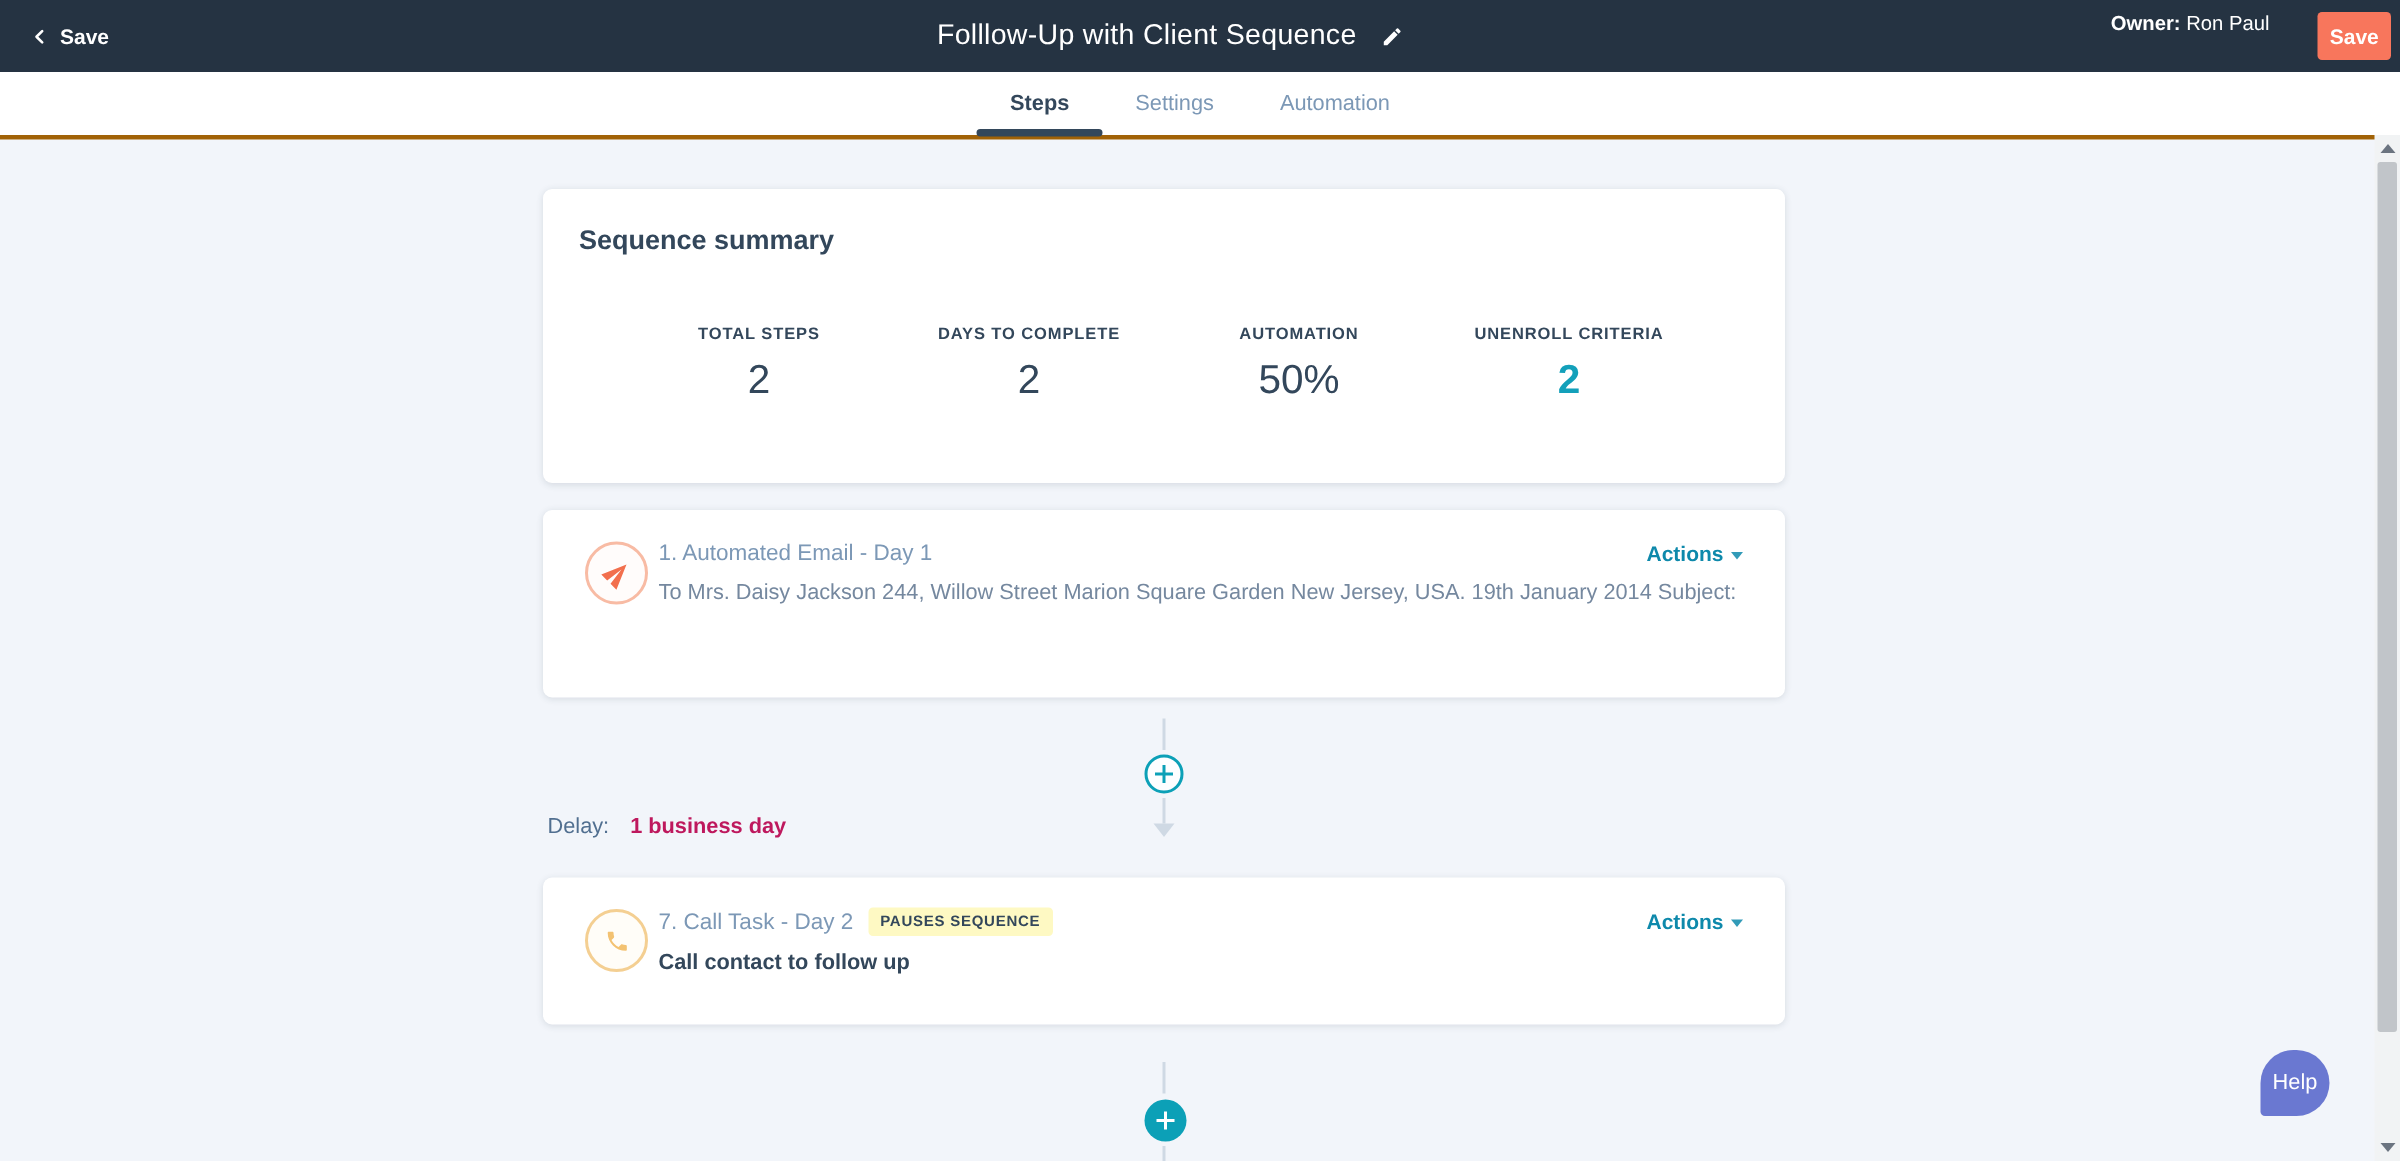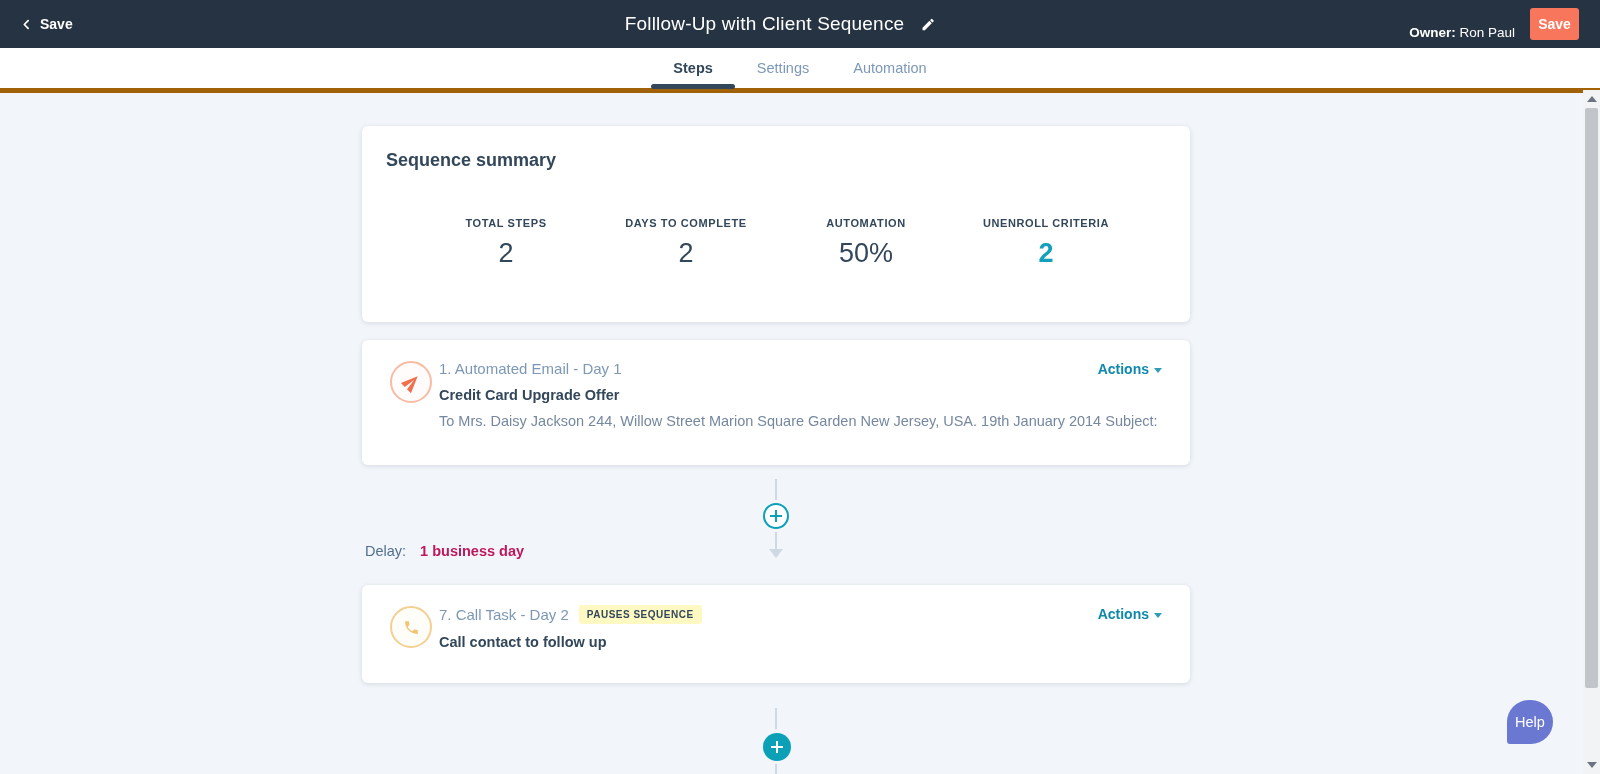--- a/index.html
+++ b/index.html
@@ -7,28 +7,28 @@
   body { font-family:"Liberation Sans", sans-serif; background:#f2f5fa; position:relative; }
 
   
   .topbar { height:48px; background:#253342; position:relative; display:flex; align-items:center; }
   .back-btn { position:absolute; left:20px; display:flex; align-items:center; gap:7px;
               color:#fff; font-size:14px; font-weight:bold; cursor:pointer; }
   .title-wrap { position:absolute; left:50%; transform:translateX(-50%) translateX(-20px);
                 display:flex; align-items:center; gap:16px; }
   .page-title { color:#fff; font-size:19px; letter-spacing:.2px; white-space:nowrap; }
   .edit-icon { display:flex; cursor:pointer; }
-  .topbar-right { position:absolute; right:21px; display:flex; align-items:flex-end; gap:15px; }
+  .topbar-right { position:absolute; right:6px; display:flex; align-items:flex-start; gap:32px; }
   .owner-text { color:#fff; font-size:13.5px; }
   .owner-text b { font-weight:bold; }
   .save-btn { width:49px; height:32px; background:#f8765c; color:#fff; border:none;
               border-radius:3px; font-family:inherit; font-size:14px; font-weight:bold; cursor:pointer; }
 
   
-  .tabbar { height:45px; background:#fff; border-bottom:5px solid #a16207;
+  .tabbar { height:45px; background:#fff; border-bottom:3px solid #a16207;
             display:flex; justify-content:center; }
   .tab { height:100%; padding:0 22px; display:flex; align-items:center; position:relative;
          font-size:14.5px; color:#7c98b6; cursor:pointer; }
   .tab.active { color:#33475b; font-weight:bold; }
   .tab.active::after { content:''; position:absolute; left:0; right:0; bottom:-1px; height:5px;
                        background:#33475b; border-radius:4px; }
 
   
   .content { height:681px; padding-top:33px; }
   .container { width:828px; margin-left:362px; }
@@ -165,21 +165,20 @@
     <section class="card step-card step-1">
       <div class="icon-circle email">
         <span style="display:flex; transform:rotate(-45deg);">
           <svg width="19" height="19" viewBox="0 0 24 24" fill="#f26f4d">
               <path d="M2.01 21L23 12 2.01 3 2 10l15 2-15 2z"></path>
             </svg>
         </span>
       </div>
       <div class="step-body">
         <div class="step-header">1. Automated Email - Day 1</div>
-        <div class="step-title">Credit Card Upgrade Offer</div>
         <div class="step-preview">To Mrs. Daisy Jackson 244, Willow Street Marion Square Garden New Jersey, USA. 19th January 2014 Subject: Acceptanc...</div>
       </div>
       <div class="actions">
         <span>Actions</span>
         <span class="caret"></span>
       </div>
     </section>
 
     <div class="connector first">
       <div class="v-line"></div>

